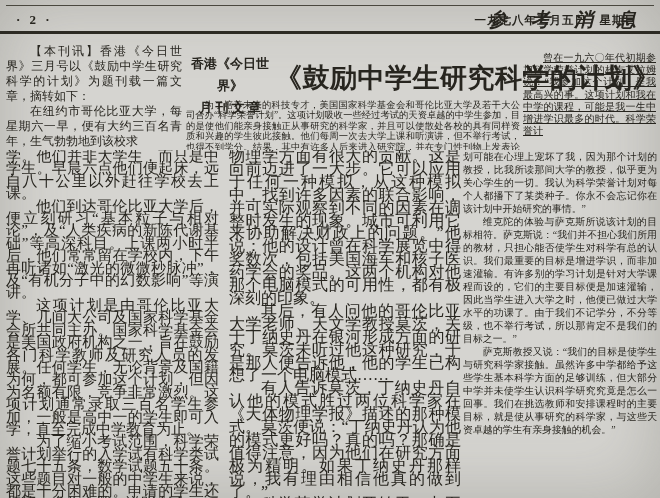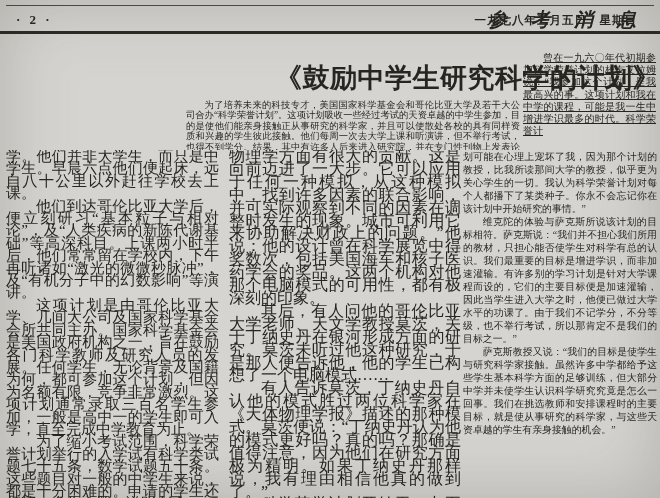--- a/index.html
+++ b/index.html
@@ -48,27 +48,36 @@
 <div class="page">
 
   <div class="rule-top"></div>
 
   <div class="pagenum">· 2 ·</div>
   <div class="masthead">参考消息</div>
   <div class="dateline">一九七八年三月五日　星期日</div>
 
   <div class="rule-thick"></div>
 
+  <div class="kicker">
+    <div>香港《今日世界》</div>
+    <div>月 刊 文 章</div>
+  </div>
 
   <h1 class="headline" style="margin:12px;">《鼓励中学生研究科学的计划》</h1>
 
   <div class="intro">
     <p>为了培养未来的科技专才，美国国家科学基金会和哥伦比亚大学及若干大公司合办“科学荣誉计划”。这项计划吸收一些经过考试的天资卓越的中学生参加，目的是使他们能亲身接触正从事研究的科学家，并且可以使散处各校的具有同样资质和兴趣的学生彼此接触。他们每周一次去大学上课和听演讲，但不举行考试，也得不到学分。结果，其中有许多人后来进入研究院，并在专门性刊物上发表论文……</p>
   </div>
 
+  <div id="col1top" class="col">
+
+  <p class="indent">【本刊讯】香港《今日世界》三月号以《鼓励中学生研究科学的计划》为题刊载一篇文章，摘转如下：</p>
+      <p class="indent">在纽约市哥伦比亚大学，每星期六一早，便有大约三百名青年，生气勃勃地到该校求</p>
+    </div>
 
   <div id="col1main" class="col">
 
   <p>学。他们并非大学生，而只是中学生。早晨六点他们便起床，远自八十公里以外赶往学校去上课。</p>
       <p class="indent">他们到达哥伦比亚大学后，便立刻研习“基本粒子与相对论”，及“人类疾病的新陈代谢基础”等高深科目。上课两小时半后，他们常常留在学校内，下午再听诸如“激光的微微秒脉冲”，及“有机分子中的幻数影响”等演讲。</p>
       <p class="indent">这项计划是由哥伦比亚大学、几间大公司及国家科学基金会所共同主办。国家科学基金会是美国政府机构之一，旨在鼓励各门科学教师及研究人员的发展。任何学生，无论背景及国籍为何，都可参加这个计划，但因为名额有限，竞争非常激烈。这项计划通常录取三百名学生参加，一般是高中一的学生即可入学，直至完成中学教育为止。</p>
       <p class="indent">为了缩小考试范围，科学荣誉计划举行的入学试有科学类试题七十五条，数学试题五十条。这些题目对一般的中学生来说，都是十分困难的。申请的学生还须答一个作文题，说明自己</p>
     </div>
 
   <div id="col2" class="col">

